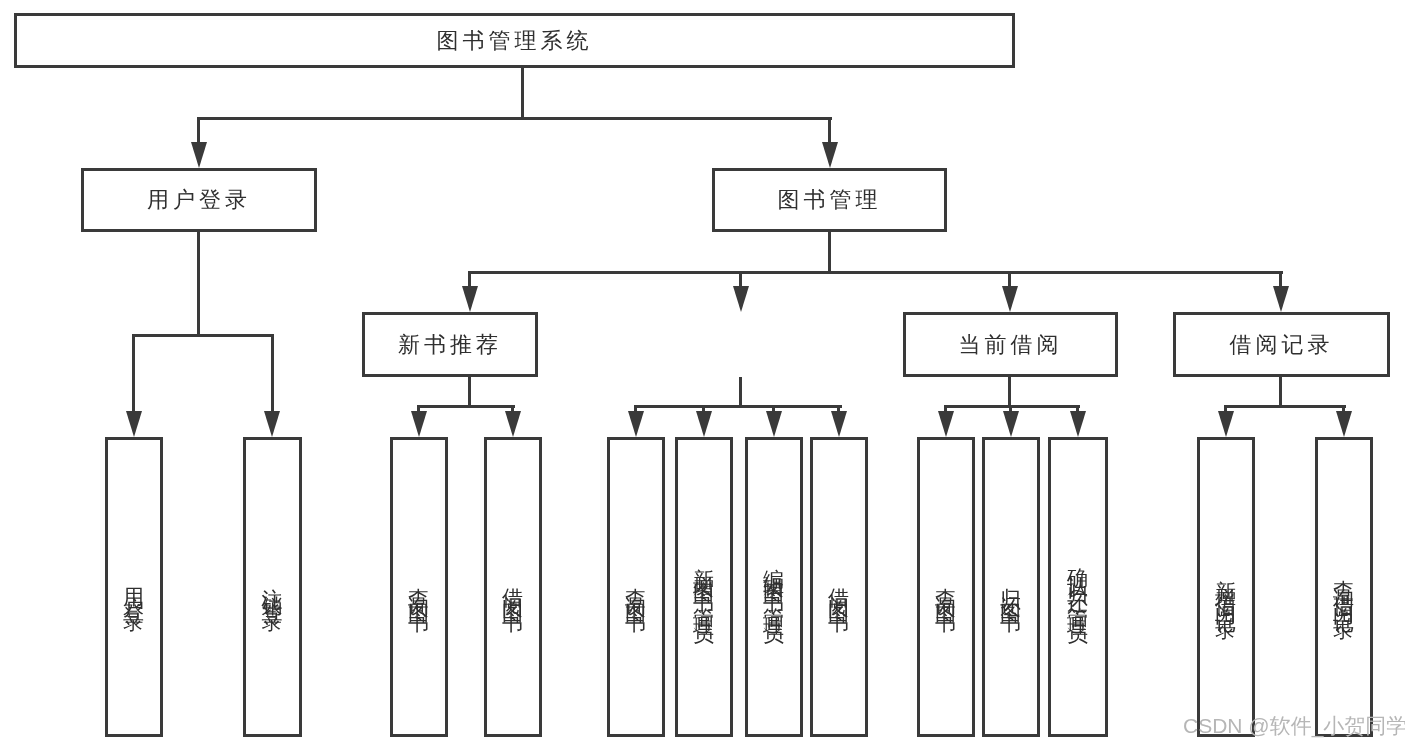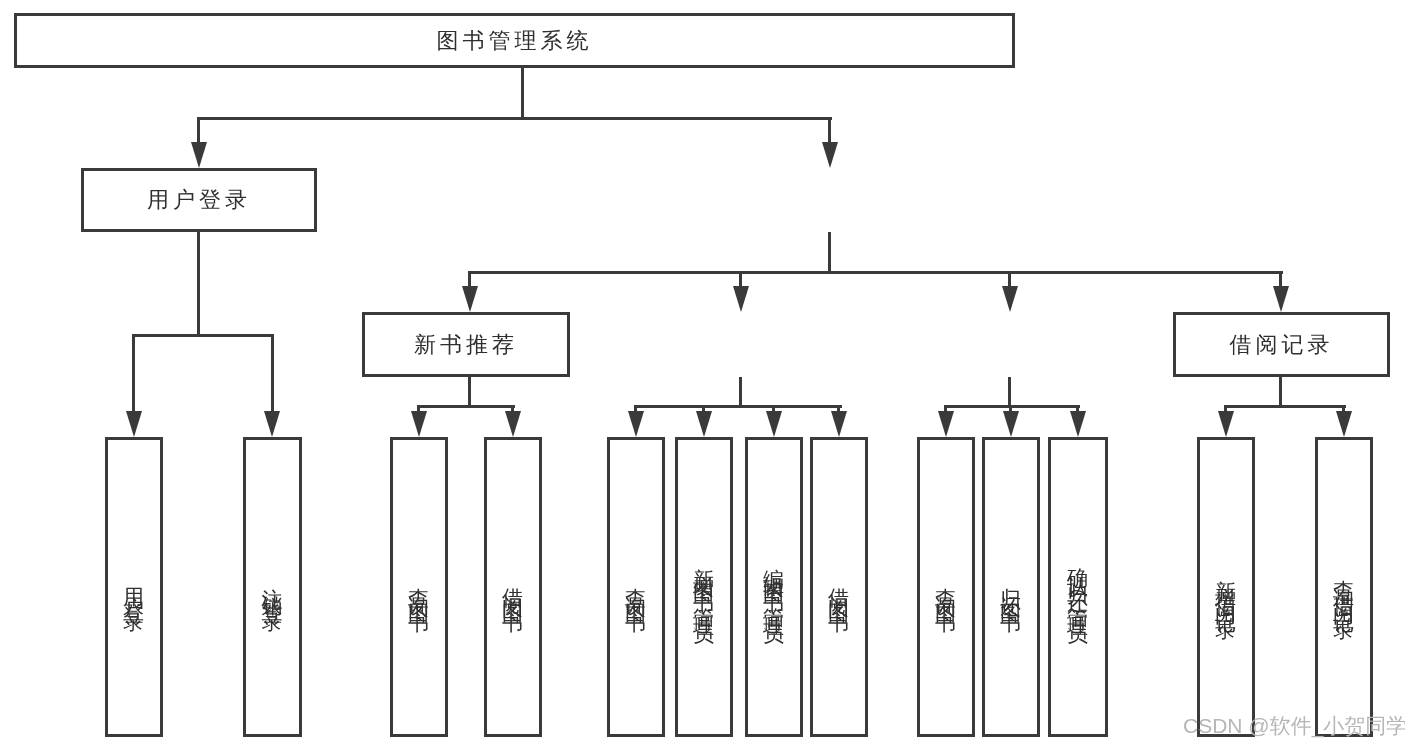--- a/index.html
+++ b/index.html
@@ -119,23 +119,29 @@
   <div class="arrow" style="left:1218px;top:411px"></div>
   <div class="arrow" style="left:1336px;top:411px"></div>
 
   <div class="box hbox" style="left:14px;top:13px;width:1001px;height:55px">
     <span>图书管理系统</span>
   </div>
 
   <div class="box hbox" style="left:81px;top:168px;width:236px;height:64px">
     <span>用户登录</span>
   </div>
+  <div class="box hbox" style="left:712px;top:168px;width:235px;height:64px">
+    <span>图书管理</span>
+  </div>
 
-  <div class="box hbox" style="left:362px;top:312px;width:208px;height:65px">
+  <div class="box hbox" style="left:362px;top:312px;width:176px;height:65px">
     <span>新书推荐</span>
+  </div>
+  <div class="box hbox" style="left:903px;top:312px;width:215px;height:65px">
+    <span>当前借阅</span>
   </div>
   <div class="box hbox" style="left:1173px;top:312px;width:217px;height:65px">
     <span>借阅记录</span>
   </div>
 
   <div class="box vbox" style="left:105px;top:437px;width:58px;height:300px">
     <span>用户登录</span>
   </div>
   <div class="box vbox" style="left:243px;top:437px;width:59px;height:300px">
     <span>注销登录</span>

